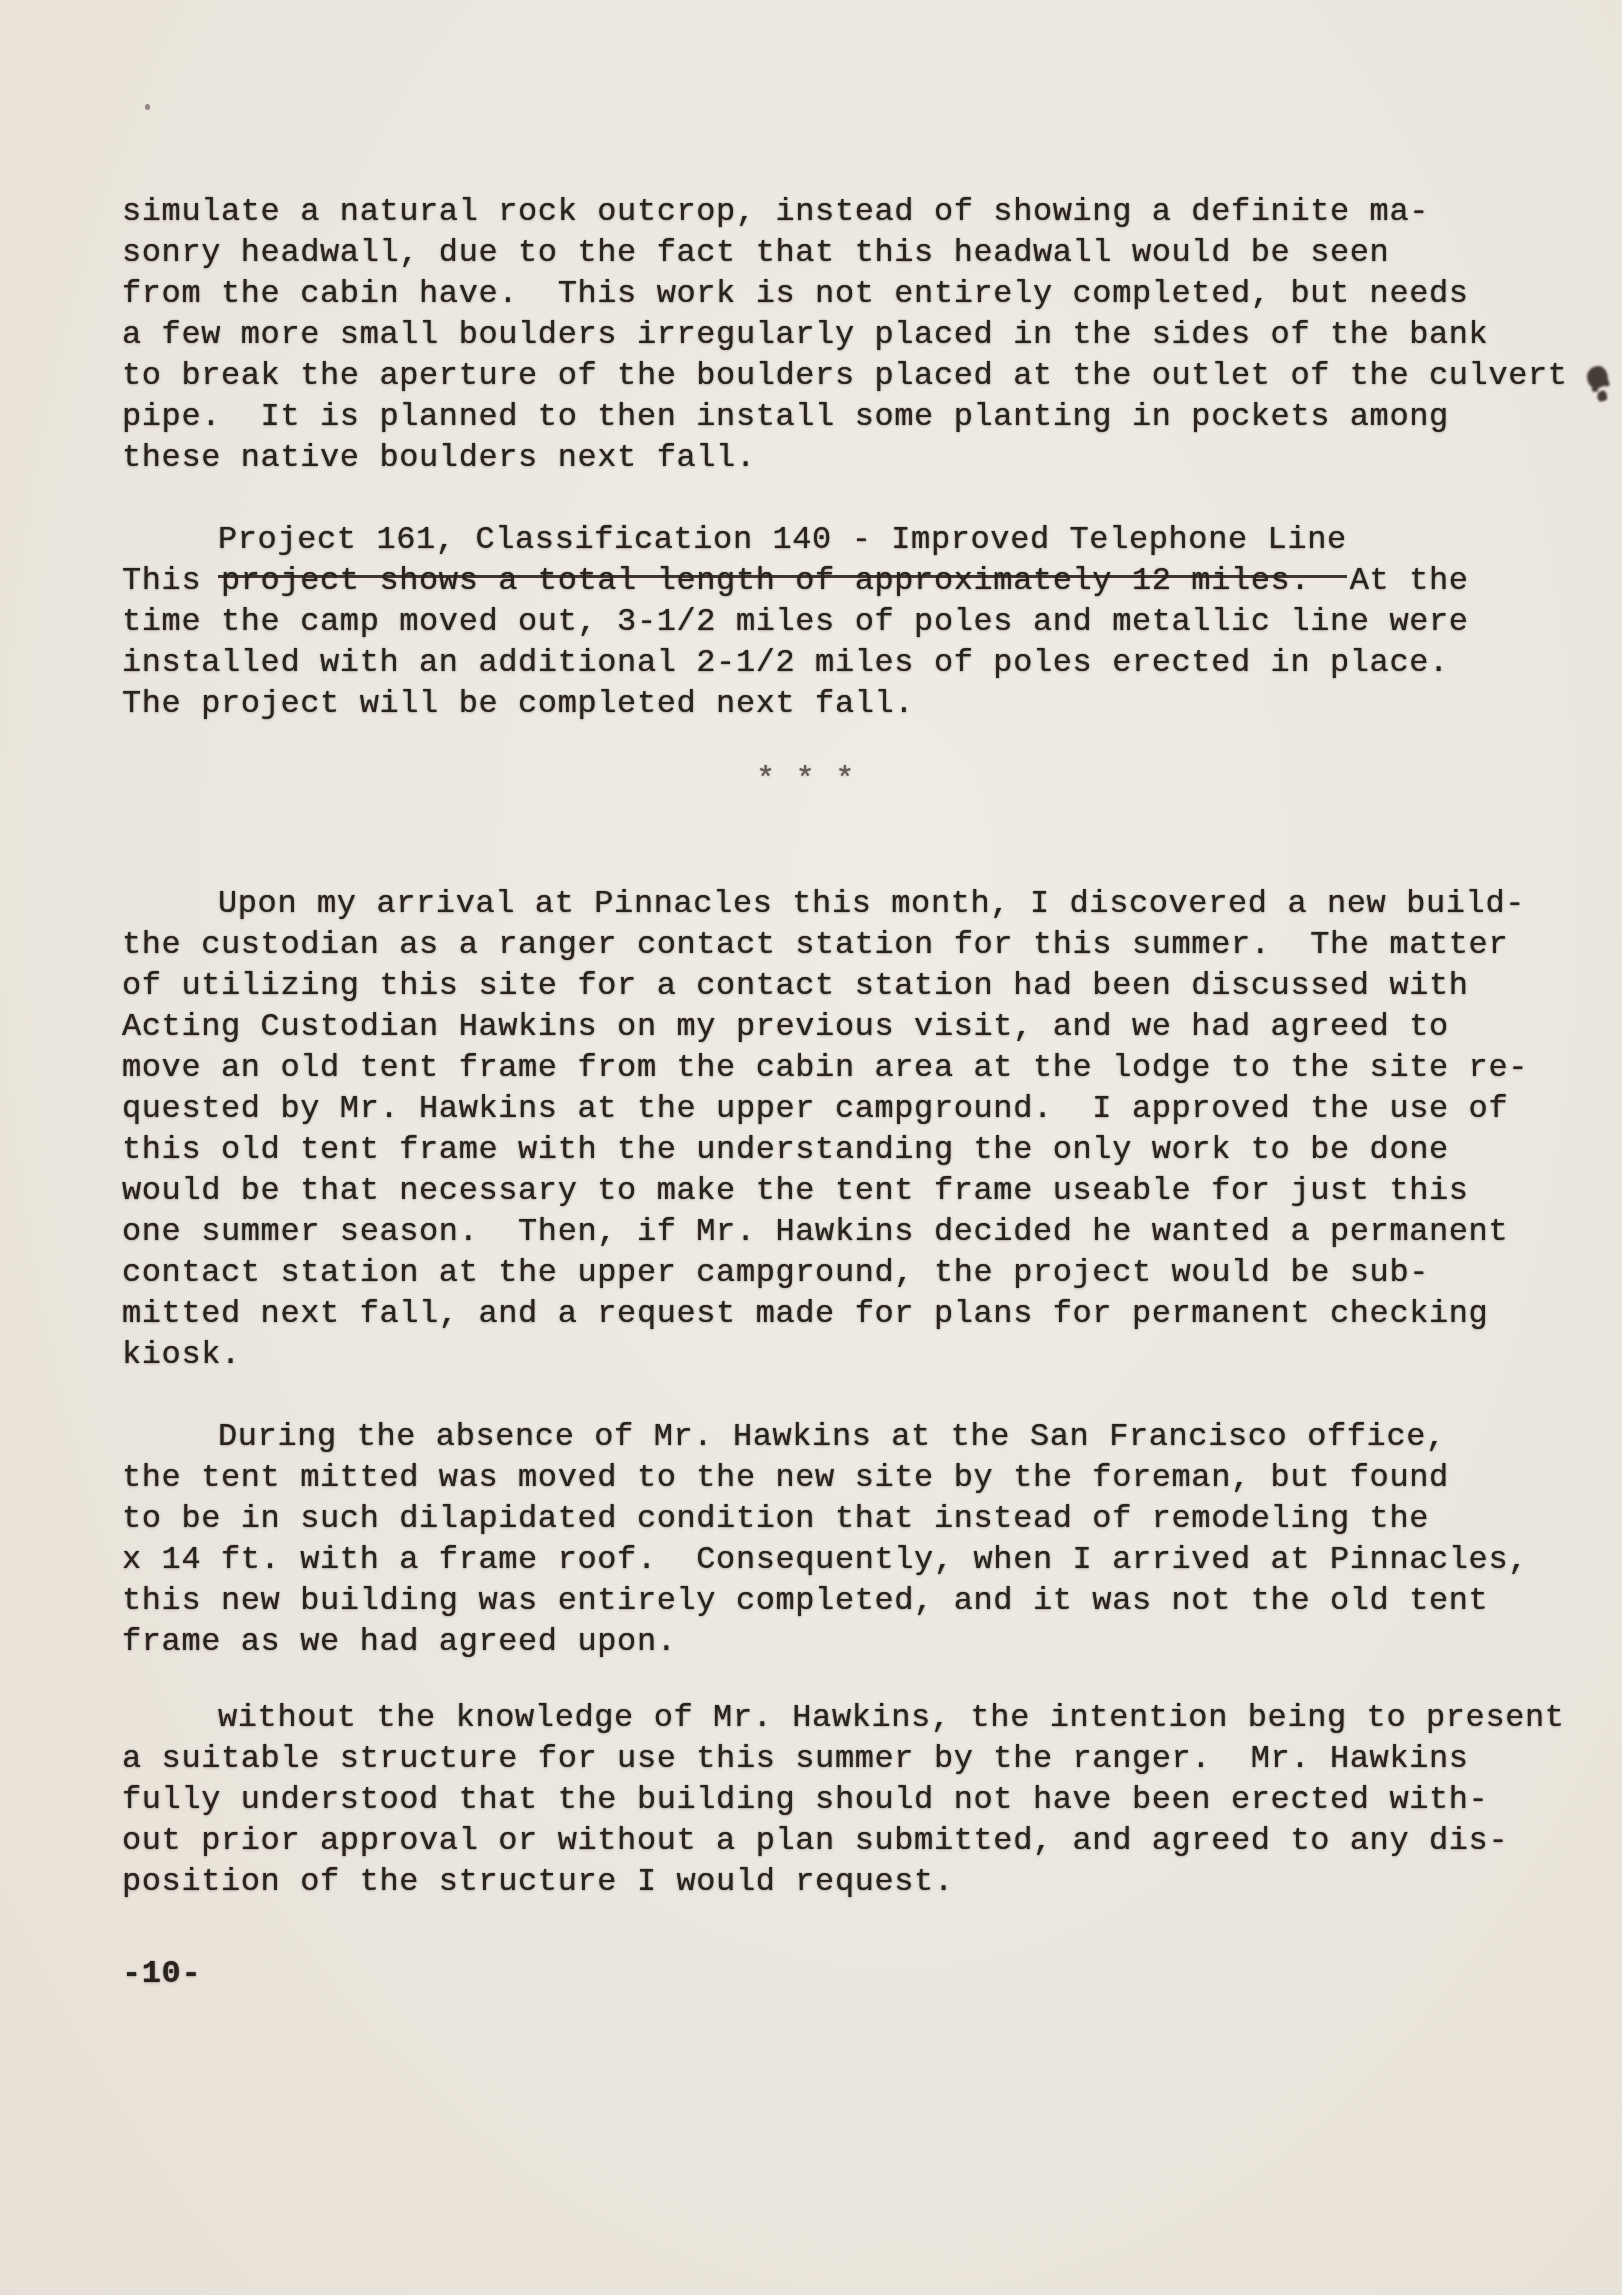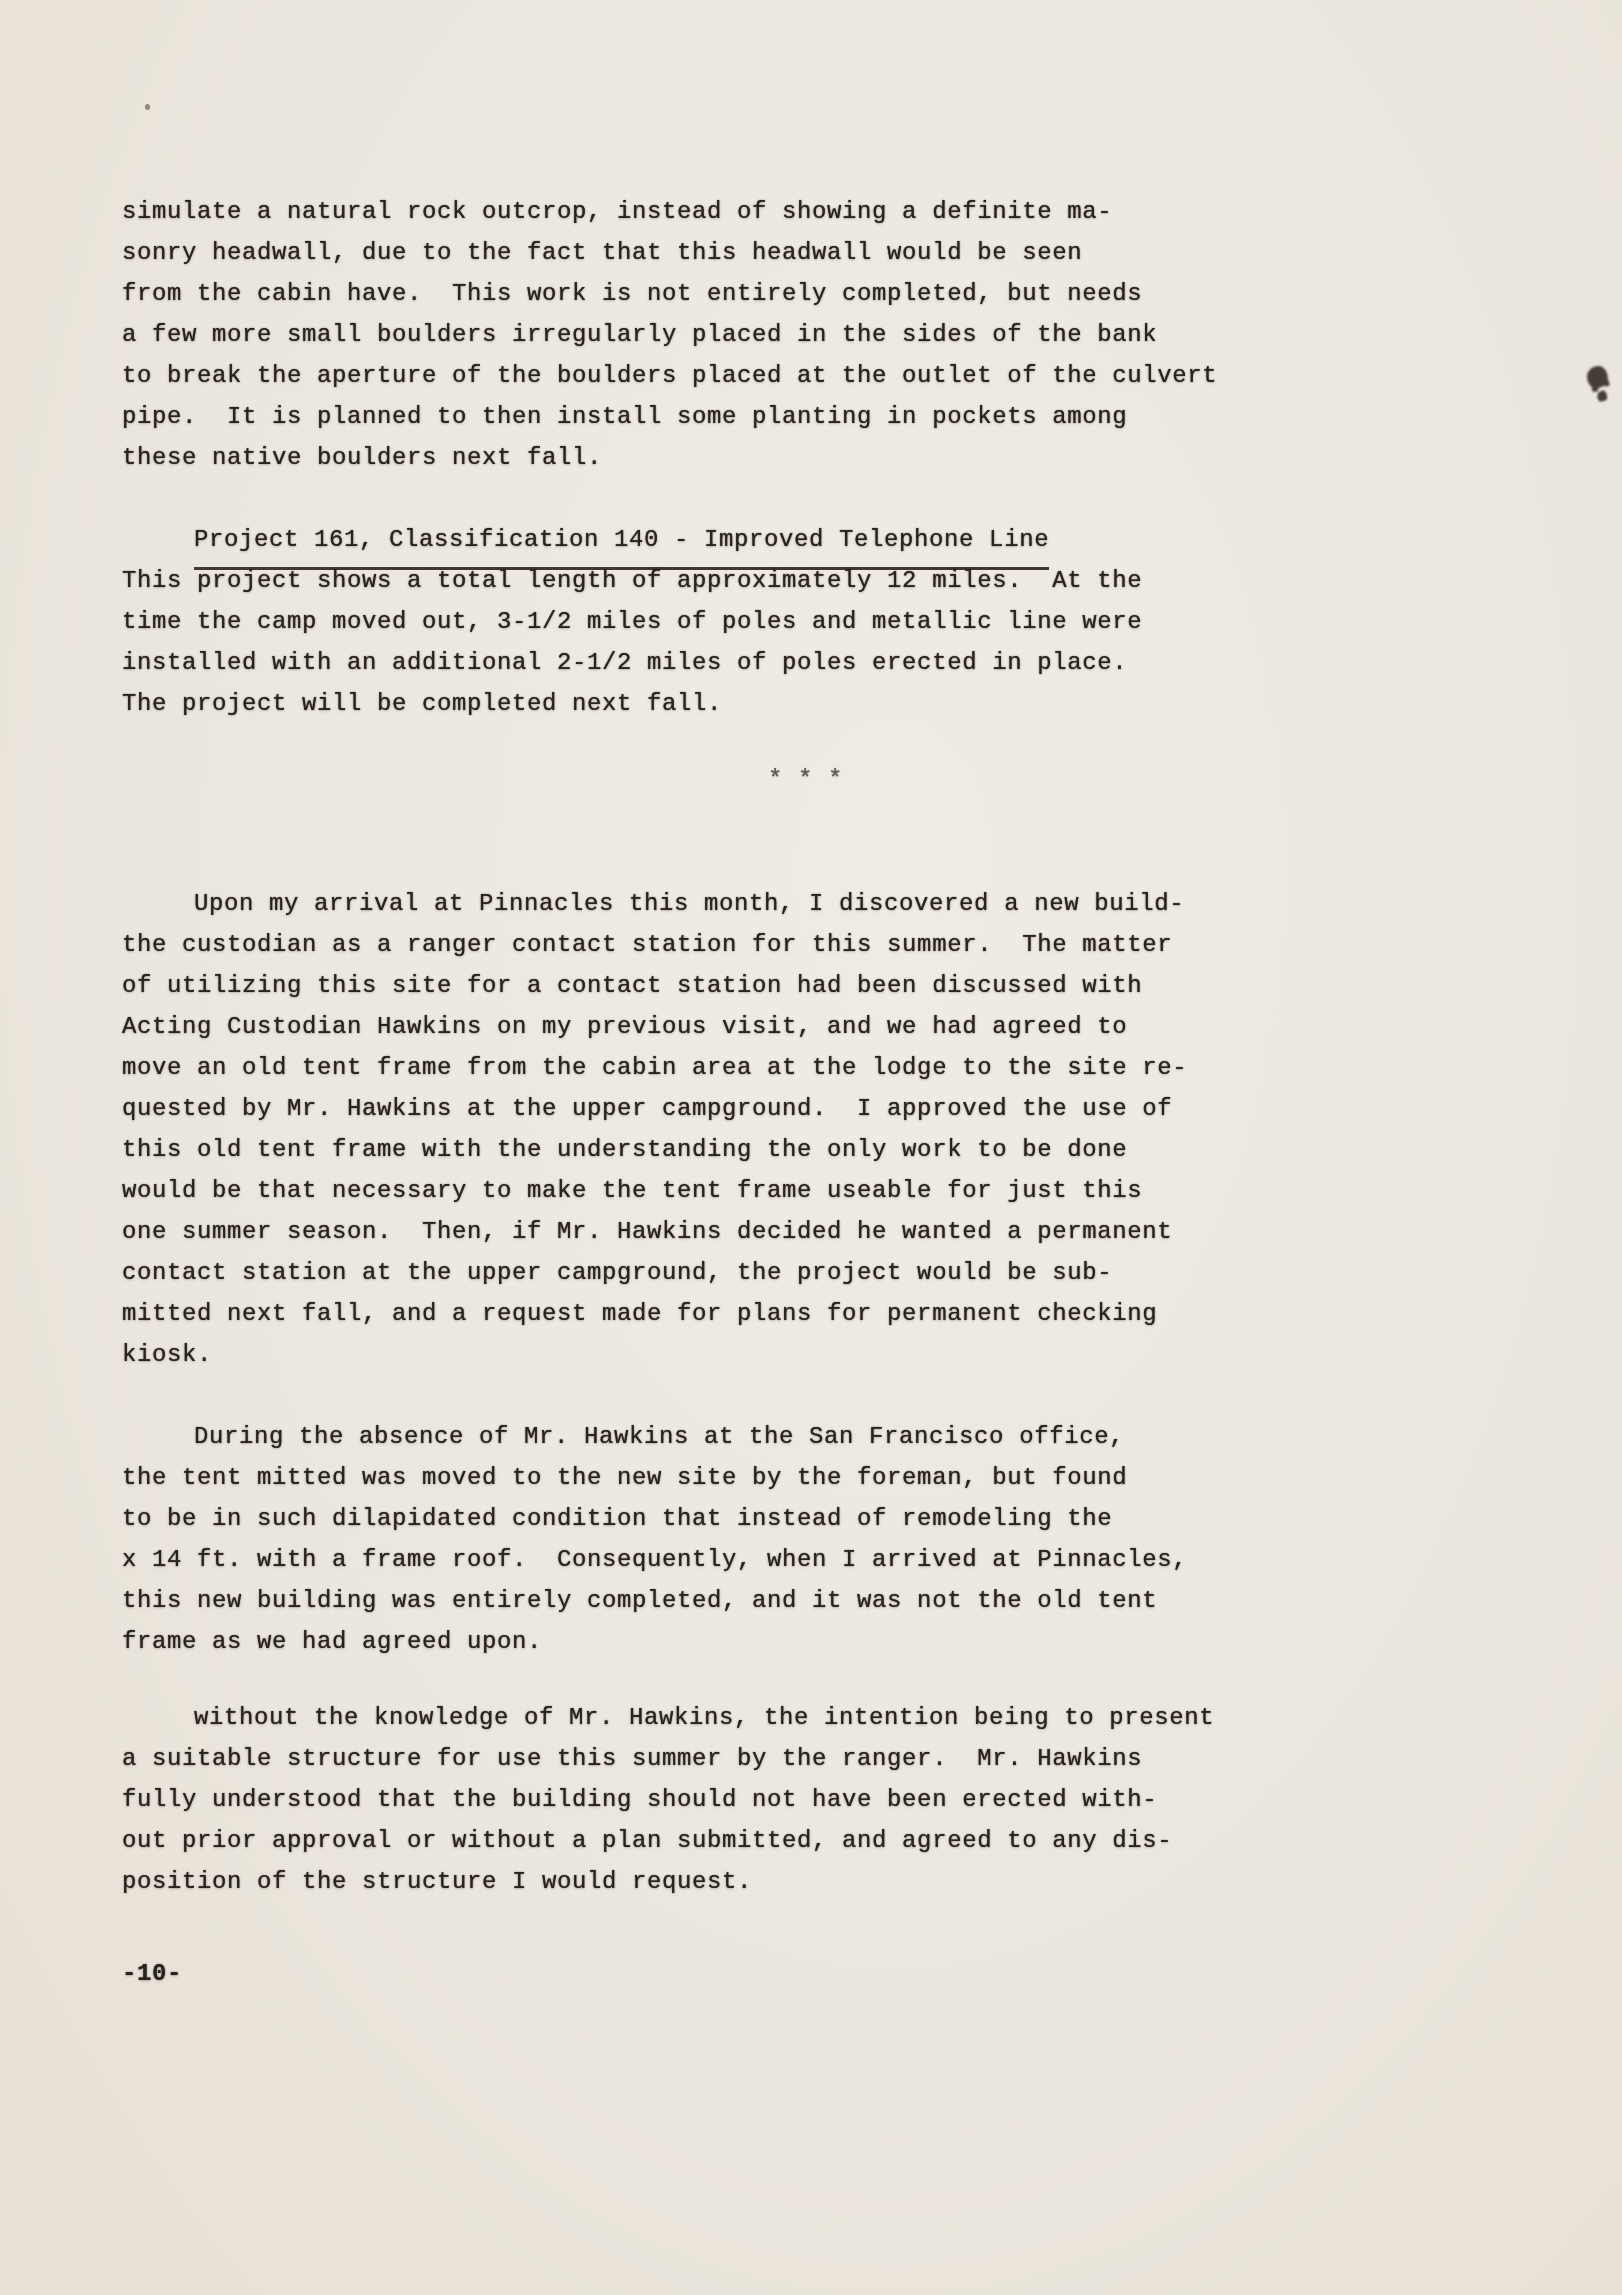--- a/index.html
+++ b/index.html
@@ -8,31 +8,31 @@
   .page {
     position:relative;
     width:1622px; height:2295px;
     background: radial-gradient(ellipse at 55% 38%, #f0ebe3 0%, #ece7de 55%, #e6e0d6 100%);
     overflow:hidden;
     font-family:"Liberation Mono","DejaVu Sans Mono",monospace;
     color:#29231d;
   }
   .content {
     position:absolute; left:122px; top:191px; width:1478px;
-    font-size:24px; line-height:41px; letter-spacing:0.6px;
+    font-size:32px; line-height:41px; letter-spacing:0.6px;
     text-shadow:0 0 1.2px rgba(38,30,22,.85), 0 0.8px 3.2px rgba(38,30,22,.18);
     filter:blur(0.3px);
   }
   .tline { white-space:pre; }
   .para-indent .tline:first-child { padding-left:5ch; }
   .heading { margin-top:41px; height:41px; padding-left:5ch; }
   .heading-text {
     display:inline-block;
     border-bottom:3.2px solid rgba(40,31,23,.88);
-    padding-bottom:7px;
+    padding-bottom:15px;
     text-align:center;
   }
   .separator { margin-top:35px; text-align:center; padding-right:111px; opacity:.72; }
   .para-2 { margin-top:0; }
   .para-3 { margin-top:83px; }
   .para-4 { margin-top:41px; }
   .para-5 { margin-top:35px; }
   .page-number { margin-top:51px; text-align:left; padding-right:111px; font-weight:bold; }
   .smudge {
     position:absolute; left:1587px; top:366px; width:20.7px; height:22px;

